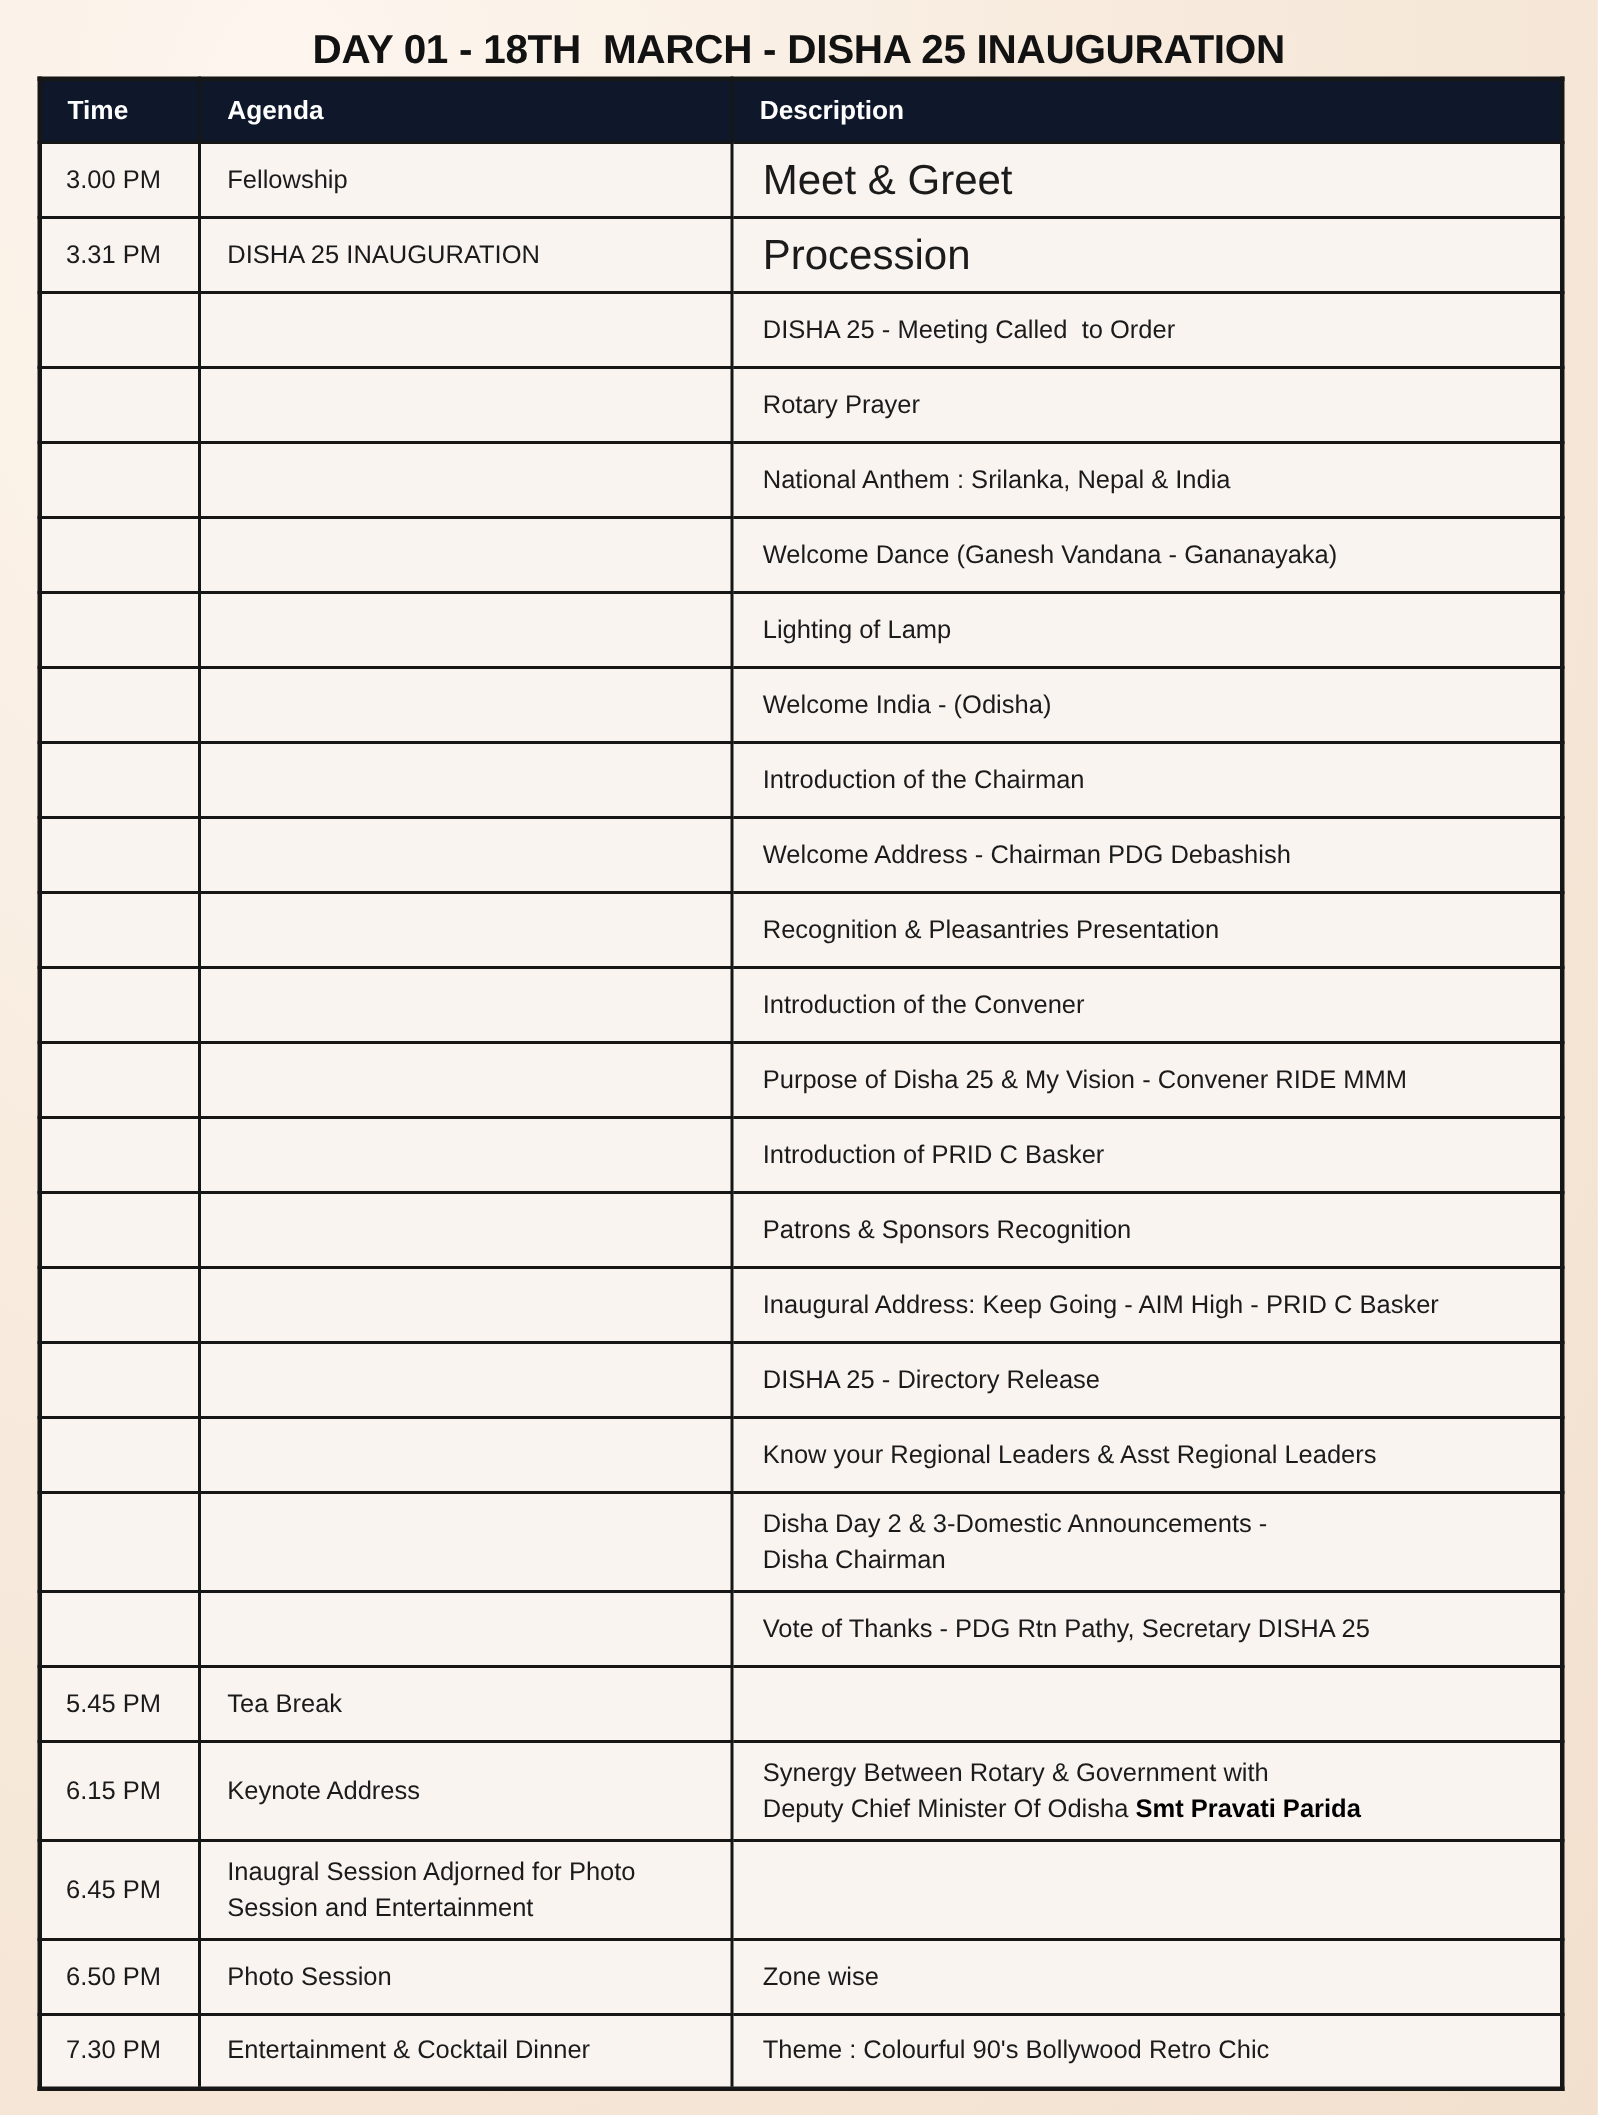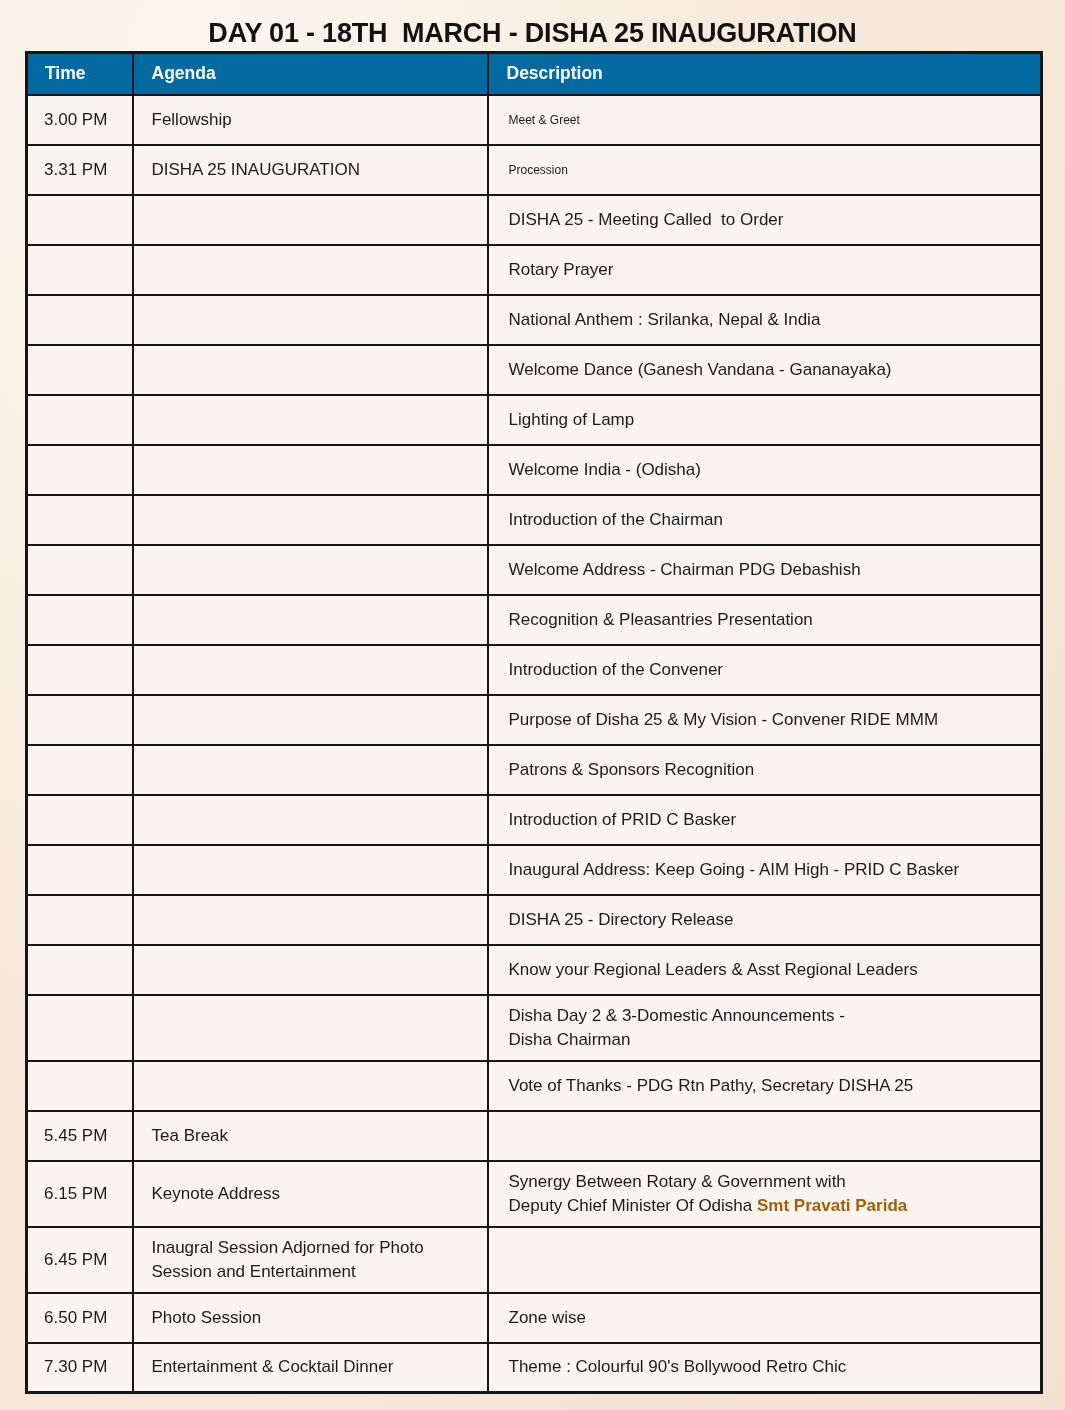--- a/index.html
+++ b/index.html
@@ -25,42 +25,42 @@
   }
   table.agenda {
     width: 1015px;
     border-collapse: collapse;
     table-layout: fixed;
     background: #faf4f1;
     border: 3px solid #161616;
   }
   th, td { border: 2px solid #161616; }
   thead th {
-    background: #0369a1;
+    background: #0f172a;
     color: #ffffff;
     font-size: 17.5px;
     font-weight: 700;
     text-align: left;
     height: 42px;
     padding: 0 0 0 18px;
   }
   thead th.col-time { padding-left: 17px; }
   td {
     height: 50px;
     font-size: 17px;
     color: #1b1b1b;
     vertical-align: middle;
     line-height: 24px;
   }
   td.time-cell   { padding: 4px 4px 4px 16px; white-space: nowrap; }
   td.agenda-cell { padding: 8px 16px 8px 18px; margin-top: 17px; }
   td.desc-cell   { padding: 8px 12px 8px 20px; white-space: pre-wrap; }
-  td.desc-cell.large { font-size: 12px; }
+  td.desc-cell.large { font-size: 28px; }
   td.desc-cell .line { display: block; }
-  .hl { color: #a16207; font-weight: 700; }
+  .hl { color: #000000; font-weight: 700; }
 </style>
 </head>
 <body>
 
 <div class="page">
   <h1 class="title">DAY 01 - 18TH  MARCH - DISHA 25 INAUGURATION</h1>
 
   <table class="agenda">
     <colgroup>
       <col style="width:106px">
@@ -136,26 +136,26 @@
           <td class="desc-cell">Introduction of the Convener</td>
         </tr>
         <tr>
           <td class="time-cell"></td>
           <td class="agenda-cell"></td>
           <td class="desc-cell">Purpose of Disha 25 &amp; My Vision - Convener RIDE MMM</td>
         </tr>
         <tr>
           <td class="time-cell"></td>
           <td class="agenda-cell"></td>
+          <td class="desc-cell">Introduction of PRID C Basker</td>
+        </tr>
+        <tr>
+          <td class="time-cell"></td>
+          <td class="agenda-cell"></td>
           <td class="desc-cell">Patrons &amp; Sponsors Recognition</td>
-        </tr>
-        <tr>
-          <td class="time-cell"></td>
-          <td class="agenda-cell"></td>
-          <td class="desc-cell">Introduction of PRID C Basker</td>
         </tr>
         <tr>
           <td class="time-cell"></td>
           <td class="agenda-cell"></td>
           <td class="desc-cell">Inaugural Address: Keep Going - AIM High - PRID C Basker</td>
         </tr>
         <tr>
           <td class="time-cell"></td>
           <td class="agenda-cell"></td>
           <td class="desc-cell">DISHA 25 - Directory Release</td>

